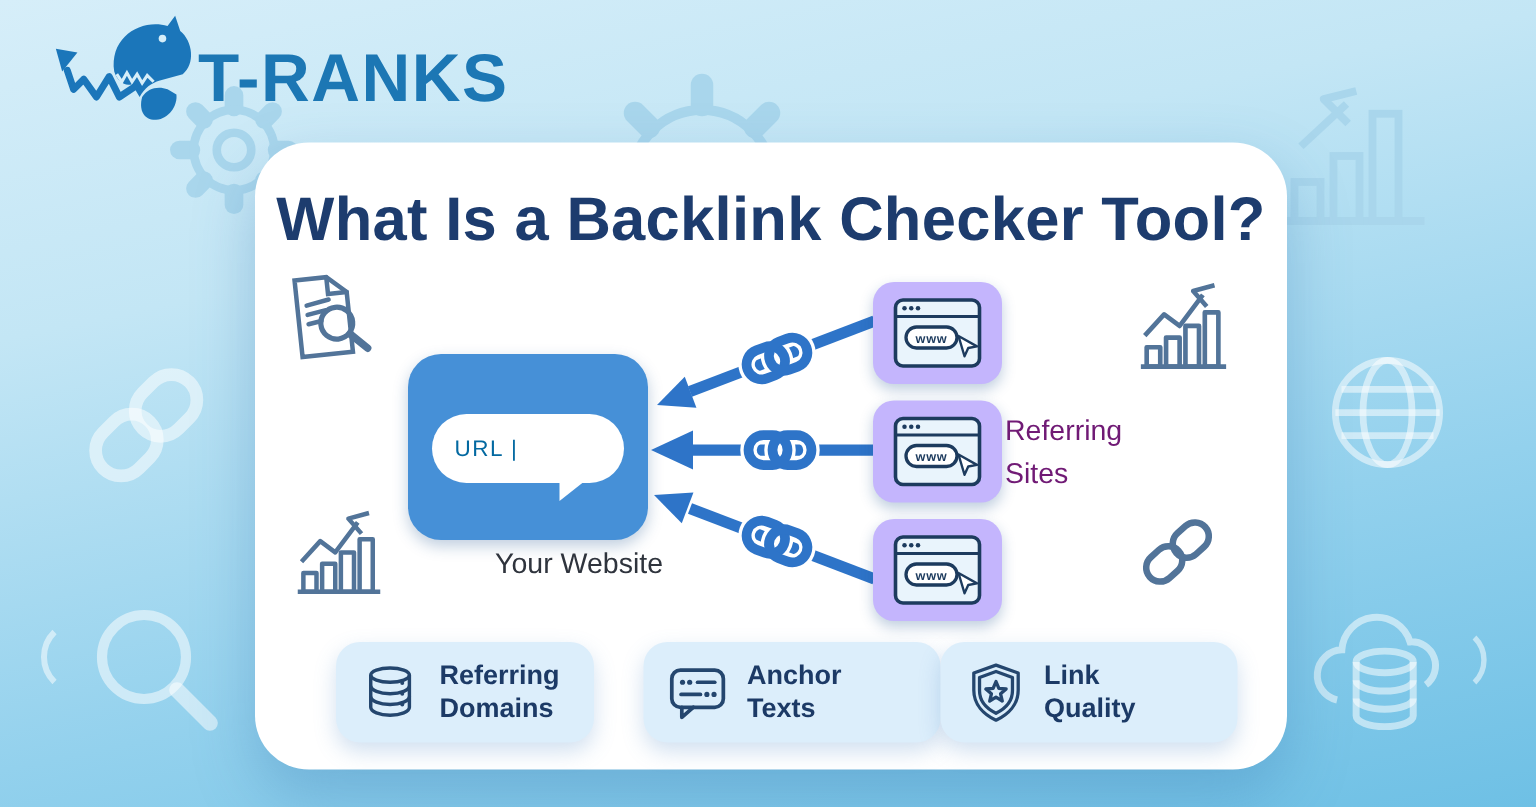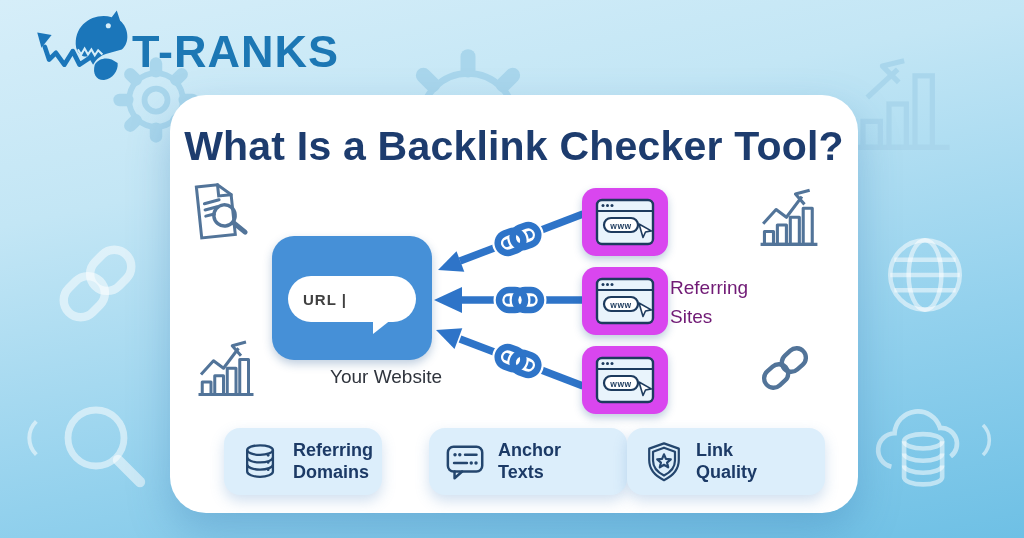--- a/index.html
+++ b/index.html
@@ -30,51 +30,51 @@
   .stroke-slate{stroke:#527499;fill:none;}
   
   .website-box{
     position:absolute;left:102px;top:141px;width:160px;height:124px;
     background:#4690d7;border-radius:22px;box-shadow:0 4px 10px rgba(25,80,140,.28);
   }
   .url-bubble{
     position:absolute;left:16px;top:40px;width:128px;height:46px;
     background:#ffffff;border-radius:23px;display:flex;align-items:center;
   }
-  .url-text{font-size:15px;font-weight:bold;color:#404040;padding-left:15px;letter-spacing:1px;}
+  .url-text{font-size:15px;font-weight:normal;color:#0369a1;padding-left:15px;letter-spacing:1px;}
   .bubble-tail{
     position:absolute;right:24px;bottom:-12px;width:0;height:0;
     border-top:15px solid #ffffff;border-right:19px solid transparent;
   }
   .website-caption{
     position:absolute;left:92px;top:271px;width:180px;text-align:right;
     font-size:19px;color:#2f343d;font-weight:500;
   }
   .site-box{
     position:absolute;left:412px;width:86px;height:68px;
-    background:#d946ef;border-radius:14px;box-shadow:0 4px 9px rgba(25,80,140,.28);
+    background:#c4b5fd;border-radius:14px;box-shadow:0 4px 9px rgba(25,80,140,.28);
     display:flex;align-items:center;justify-content:center;
   }
   .site-box svg{width:60px;height:48px;}
   .sites-caption{
     position:absolute;left:500px;top:179px;width:122px;text-align:left;
     font-size:19px;color:#701a75;line-height:1.5;font-weight:500;
   }
   .arrows-layer{position:absolute;left:260px;top:85px;width:160px;height:240px;}
   
   .badge{
     position:absolute;top:333px;height:67px;background:#dceefb;border-radius:16px;
     box-shadow:0 6px 14px rgba(90,145,200,.28);
     display:flex;align-items:center;padding-left:16px;box-sizing:border-box;
   }
   .badge svg{width:42px;height:42px;flex:0 0 auto;}
   .badge-label{
     width:96px;margin-left:11px;font-size:18px;font-weight:bold;color:#1c3a66;line-height:1.18;
   }
-  .badge-1{left:54px;width:158px;justify-content:center;}
+  .badge-1{left:54px;width:172px;}
   .badge-2{left:259px;width:198px;}
   .badge-3{left:457px;width:198px;}
 </style>
 </head>
 <body>
 
 <div class="stage">
 
   <svg class="bg-ic" style="left:110px;top:54px;width:92px;height:92px;" viewBox="0 0 48 48">
     <g class="stroke-faintblue" stroke-width="3">

